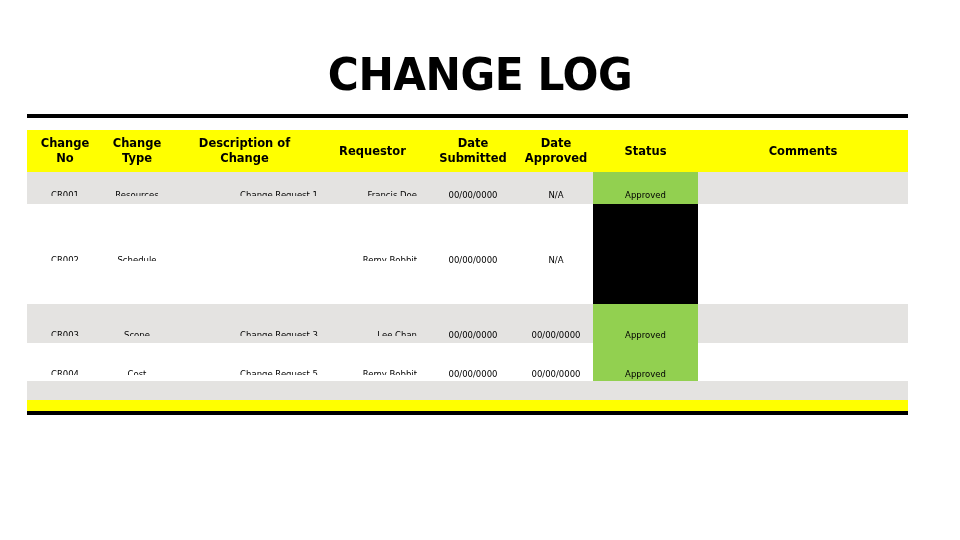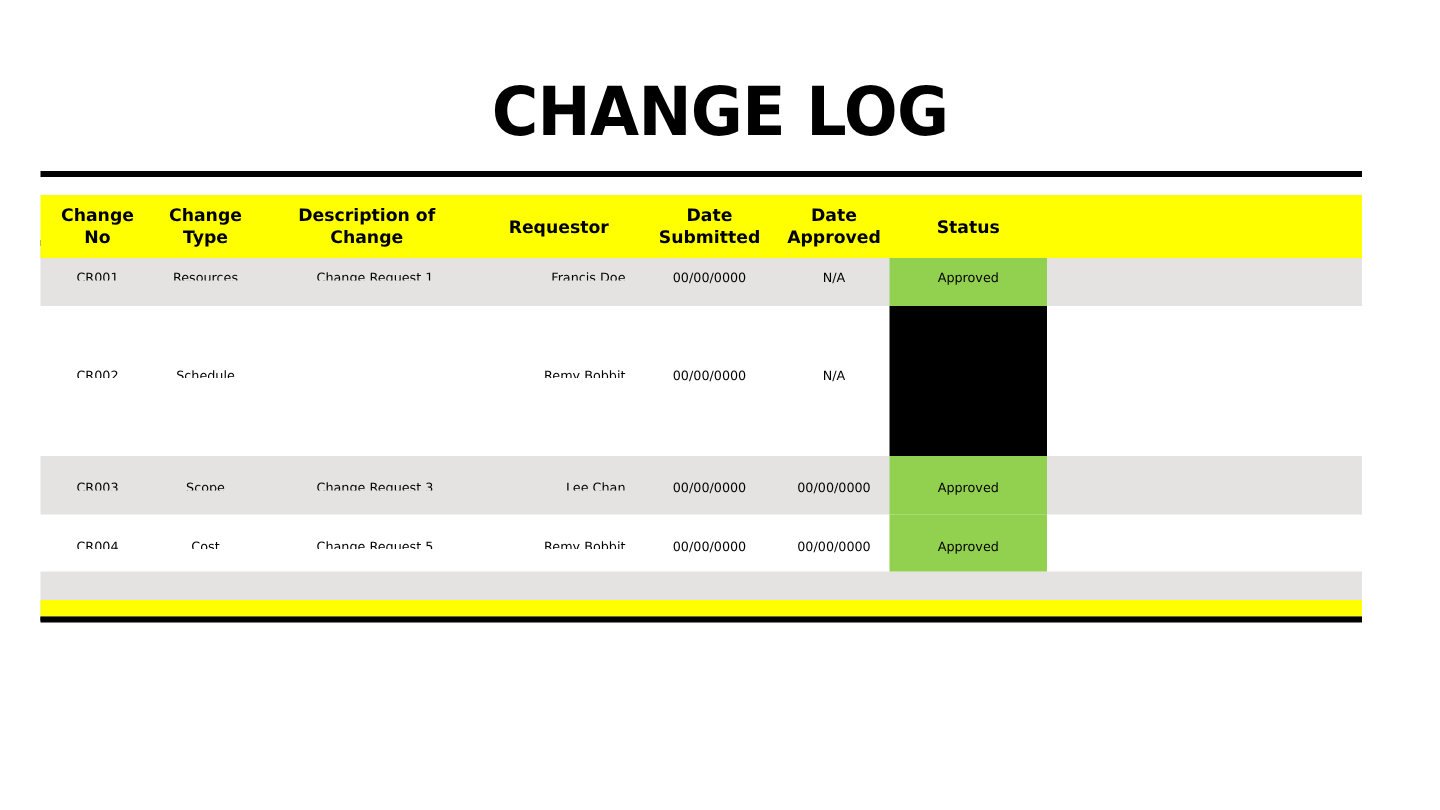--- a/index.html
+++ b/index.html
@@ -107,32 +107,32 @@
     left: 0;
     width: 881px;
   }
   #row-0 { top: 50px;  height: 40px; }
   #row-1 { top: 90px;  height: 100px; margin-top: 25px; }
   #row-2 { top: 190px; height: 39px; }
   #row-3 { top: 229px; height: 38px; }
 
   .cell {
     position: absolute;
-    top: 4px;
+    top: 13px;
     height: 19px;
     padding-top: 11px;
     font-family: "DejaVu Sans", sans-serif;
     font-size: 8.5px;
     line-height: 14px;
     color: #000000;
     white-space: nowrap;
     overflow: hidden;
   }
   .cell.c-center { text-align: center; }
-  .cell.c-left   { text-align: center; }
+  .cell.c-left   { text-align: right; }
   .cell.c-right  { text-align: right; }
 
   
   .col-no      { left: 0px;   width: 76px; }
   .col-type    { left: 76px;  width: 68px; }
   .col-desc    { left: 144px; width: 147px; }
   .col-req     { left: 291px; width: 109px; }
   .col-sub     { left: 400px; width: 92px; }
   .col-app     { left: 492px; width: 74px; }
   .col-status  { left: 566px; width: 105px; }
@@ -218,20 +218,25 @@
       <div>
         <span>Date</span>
         <span>Approved</span>
       </div>
     </div>
     <div class="hcell col-status">
       <div>
         <span>Status</span>
       </div>
     </div>
+    <div class="hcell col-comm">
+      <div>
+        <span>Comments</span>
+      </div>
+    </div>
   </div>
 
   <div class="row" id="row-0">
     <div class="cell col-no c-center">CR001</div>
     <div class="cell col-type c-center">Resources</div>
     <div class="cell col-desc c-left">Change Request 1</div>
     <div class="cell col-req c-right">Francis Doe</div>
     <div class="cell col-sub c-center">00/00/0000</div>
     <div class="cell col-app c-center">N/A</div>
     <div class="cell col-status c-center status-text">Approved</div>

